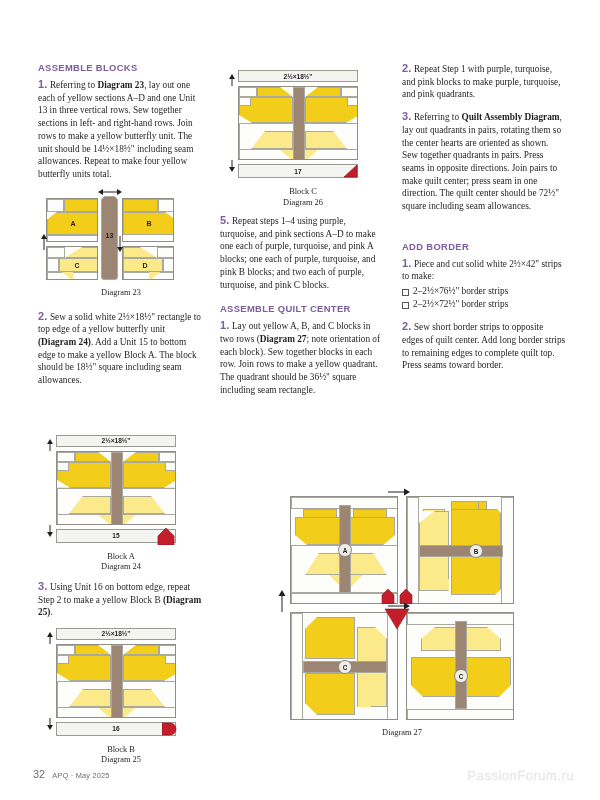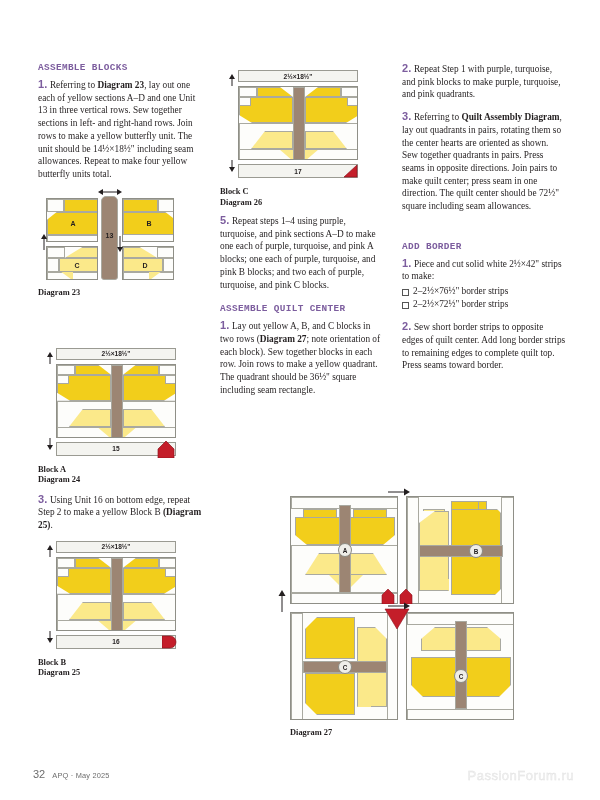--- a/index.html
+++ b/index.html
@@ -19,21 +19,21 @@
     position:absolute;
     left:38px; top:62px;
     width:528px;
     display:flex;
     gap:18px;
   }
   .col { width:164px; }
 
   
   h2.section {
-    font-family:Liberation Mono, monospace;
+    font-family:Liberation Sans, sans-serif;
     font-size:9.4px;
     font-weight:bold;
     letter-spacing:0.35px;
     color:#7c5d9e;
     margin:0 0 5px 0;
     text-transform:uppercase;
   }
   .para {
     font-size:9.3px;
     line-height:12.7px;
@@ -62,21 +62,22 @@
     left:0; top:4px;
     width:4.5px; height:4.5px;
     border:1px solid #555;
   }
 
   
   .fig { margin:4px 0 10px 0; position:relative; }
   .fig-caption {
     font-family:"Liberation Serif", serif;
     font-size:8.4px;
-    font-weight:bold;
+    font-weight:normal;
+    text-align:center;
     line-height:10.5px;
     margin-top:4px;
     color:#231f20;
   }
 
   .q { position:absolute; }
   .white  { background:#fdfdfb; }
   .gold   { background:#f2ce1b; }
   .lemon  { background:#fbe98a; }
   .brown  { background:#9c8573; }
@@ -209,20 +210,21 @@
               <path d="M4 0 l3 5 h-6 z" fill="#231f20"></path>
           </svg>
           <svg class="arrow" style="left:70px;top:42px;width:9px;height:18px;" viewBox="0 0 9 18">
             <path d="M4 2 V15" stroke="#231f20" stroke-width="1"></path>
               <path d="M4 18 l3 -5 h-6 z" fill="#231f20"></path>
           </svg>
         </div>
         <div class="fig-caption" style="position:absolute;left:0;top:94px;width:166px;">Diagram 23</div>
       </div>
 
+      <p class="para"><span class="num">2.</span> <span>Sew a solid white 2½×18½" rectangle to top edge of a yellow butterfly unit </span><b>(Diagram 24)</b><span>. Add a Unit 15 to bottom edge to make a yellow Block A. The block should be 18½" square including seam allowances.</span></p>
 
       <div class="fig" style="height:135px;margin-top:48px;">
         <div style="position:absolute;left:18px;top:0;width:130px;height:112px;">
           <div class="strip" style="left:0;top:0;width:120px;height:12px;">2½×18½"</div>
 
           <div class="blockbox" style="left:0;top:16px;width:120px;height:74px;">
             <div class="q white outl" style="left:0;top:0;width:18px;height:10px;"></div>
             <div class="q gold outl" style="left:18px;top:0;width:36px;height:10px;"></div>
             <div class="q gold outl" style="left:66px;top:0;width:36px;height:10px;"></div>
             <div class="q white outl" style="left:102px;top:0;width:18px;height:10px;"></div>

